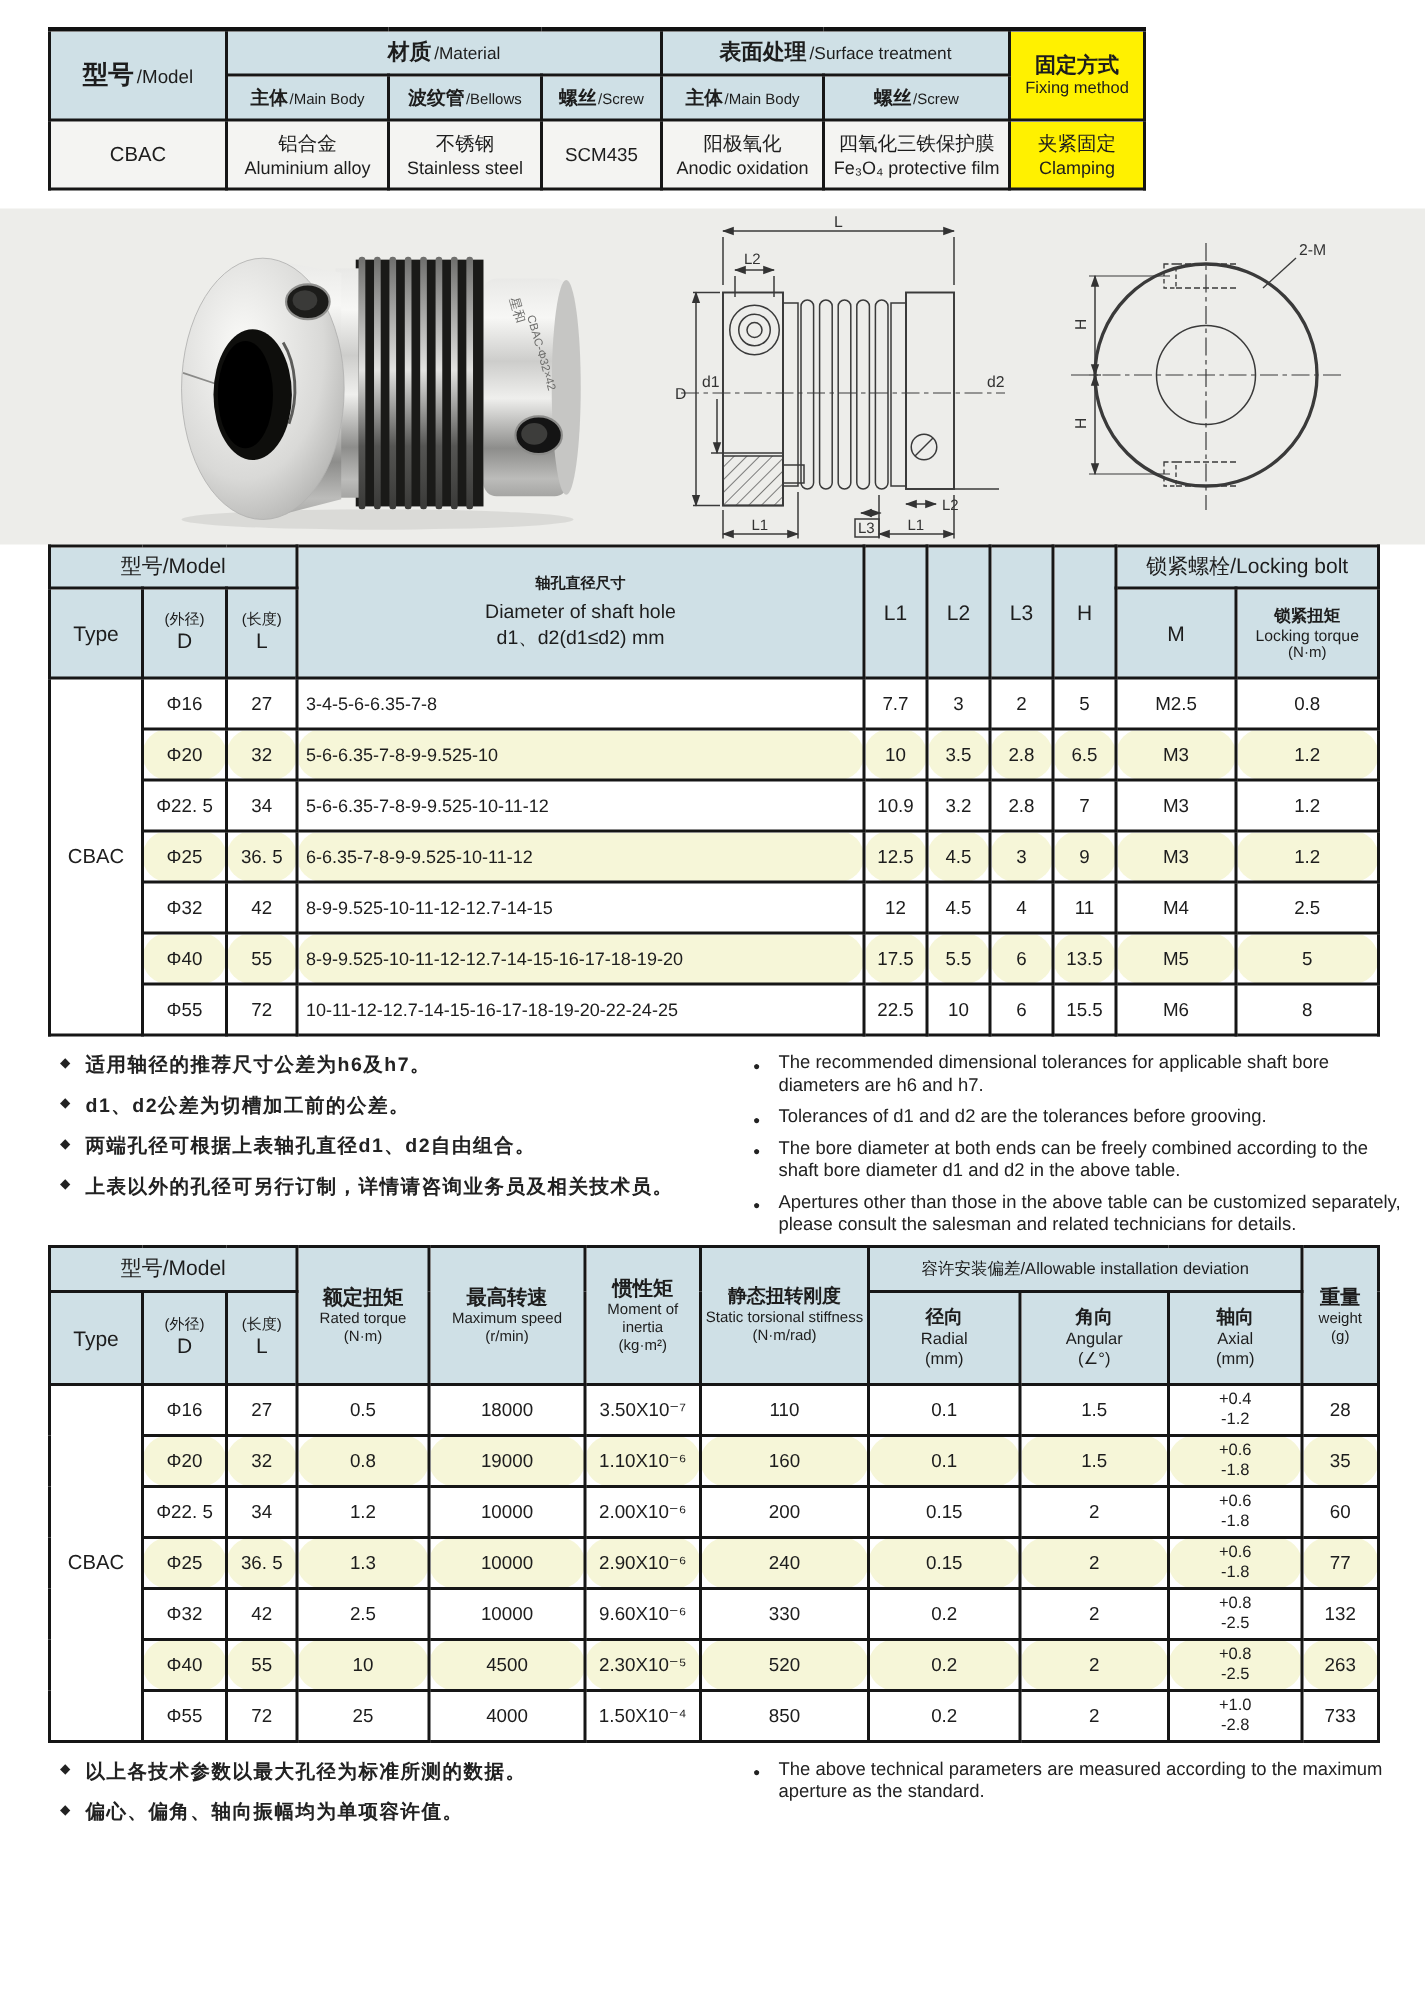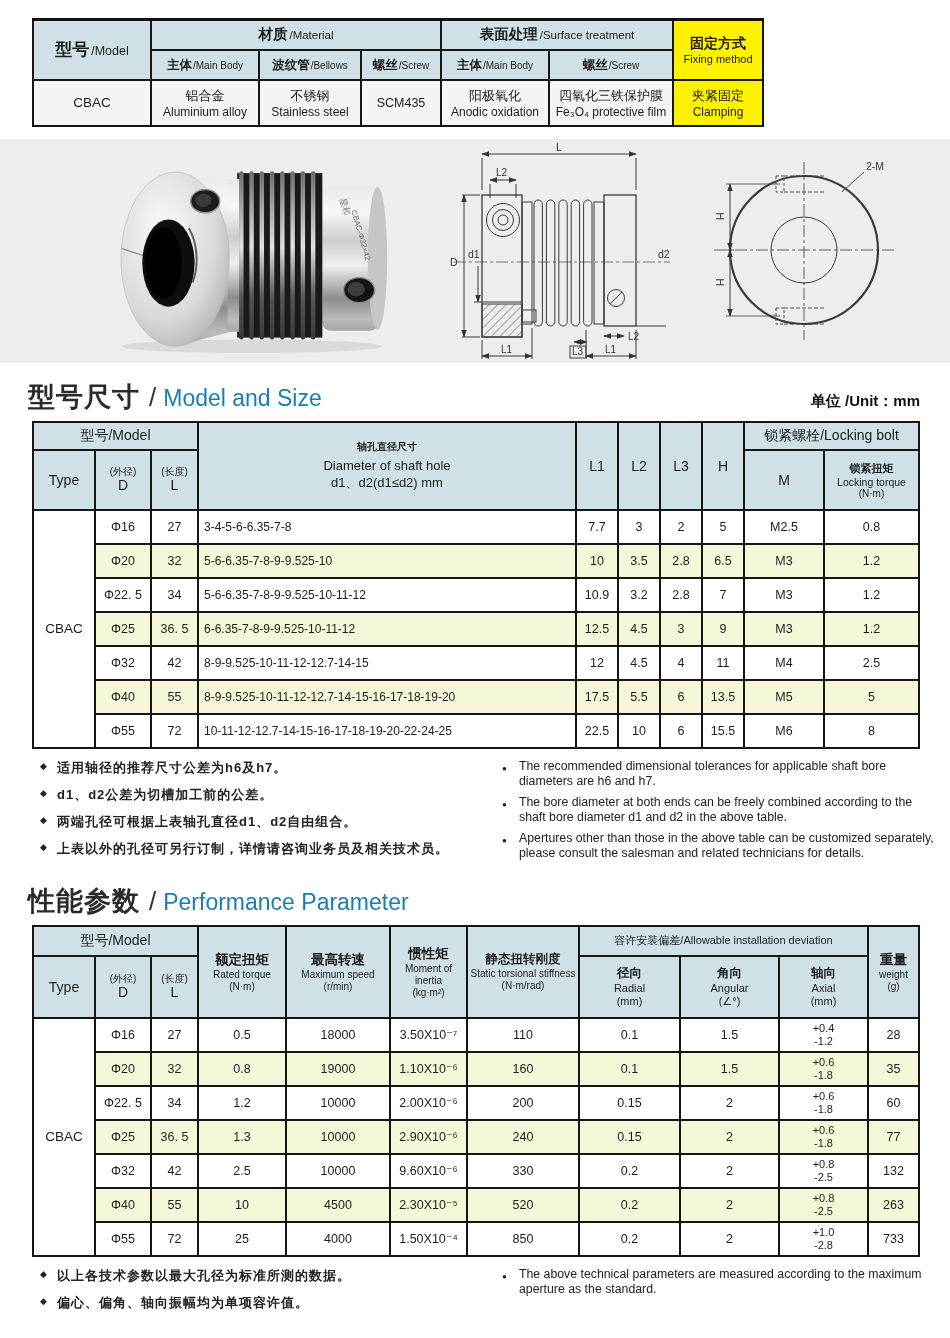--- a/index.html
+++ b/index.html
@@ -69,21 +69,21 @@
   .tq-u{font-size:10px;}
   .gh-zh{font-size:13.5px;font-weight:600;}
   .gh-zh-sm{font-size:12.5px;font-weight:600;}
   .gh-en{font-size:10px;line-height:12px;}
   .gh-u{font-size:10px;line-height:12px;}
   .dev-h{font-size:11px;}
   .sub-zh{font-size:12.5px;font-weight:600;text-align:center;}
   .sub-en{font-size:11px;line-height:13px;}
   .sub-u{font-size:11px;line-height:13px;}
   tbody td{font-size:12.5px;background:#fff;}
-  tbody tr.alt td{background:var(--highlight-row,#f6f6d8);}
+  tbody tr.alt td{background:var(--highlight-row,#f6f6d8);border-radius:17px;}
   td.grp{background:#fff !important;font-size:13.5px;}
   td.holes{text-align:left;padding-left:5px;font-size:12px;}
   td.ax div{line-height:13px;font-size:11px;}
 
   
   .notes{display:flex;margin:10px 14px 0 40px;justify-content:space-between;}
   .notes ul{list-style:none;margin:0;padding:0;}
   .notes ul.zh{width:440px;flex:none;}
   .notes ul.en{flex:1;margin-left:22px;}
   .notes li{position:relative;padding-left:17px;}
@@ -313,26 +313,20 @@
         <line x1="42" y1="44" x2="96" y2="44" stroke-width="0.8"></line>
         <line x1="42" y1="176" x2="96" y2="176" stroke-width="0.8"></line>
         <line x1="42" y1="110" x2="50" y2="110" stroke-width="0.8"></line>
       </g>
       <text x="182" y="30" class="lab">2-M</text>
       <text x="40" y="80" transform="rotate(-90 40 80)" class="lab">H</text>
       <text x="40" y="146" transform="rotate(-90 40 146)" class="lab">H</text>
     </svg>
   </div>
 
-  <div class="sec-head">
-    <div class="sec-title">
-      <span class="sec-zh">型号尺寸</span><span class="sec-sep">/</span><span class="sec-en">Model and Size</span>
-    </div>
-    <div class="unit-label">单位 /Unit：mm</div>
-  </div>
 
   <table class="tbl size">
     <colgroup>
         <col style="width:62px">
         <col style="width:56px">
         <col style="width:47px">
         <col style="width:378px">
         <col style="width:42px">
         <col style="width:42px">
         <col style="width:42px">
@@ -456,30 +450,26 @@
 
   <div class="notes">
     <ul class="zh">
       <li>适用轴径的推荐尺寸公差为h6及h7。</li>
       <li>d1、d2公差为切槽加工前的公差。</li>
       <li>两端孔径可根据上表轴孔直径d1、d2自由组合。</li>
       <li>上表以外的孔径可另行订制，详情请咨询业务员及相关技术员。</li>
     </ul>
     <ul class="en">
       <li>The recommended dimensional tolerances for applicable shaft bore diameters are h6 and h7.</li>
+      <li>Tolerances of d1 and d2 are the tolerances before grooving.</li>
       <li>The bore diameter at both ends can be freely combined according to the shaft bore diameter d1 and d2 in the above table.</li>
       <li>Apertures other than those in the above table can be customized separately, please consult the salesman and related technicians for details.</li>
     </ul>
   </div>
 
-  <div class="sec-head">
-    <div class="sec-title">
-      <span class="sec-zh">性能参数</span><span class="sec-sep">/</span><span class="sec-en">Performance Parameter</span>
-    </div>
-  </div>
 
   <table class="tbl perf">
     <colgroup>
         <col style="width:62px">
         <col style="width:56px">
         <col style="width:47px">
         <col style="width:88px">
         <col style="width:104px">
         <col style="width:77px">
         <col style="width:112px">

